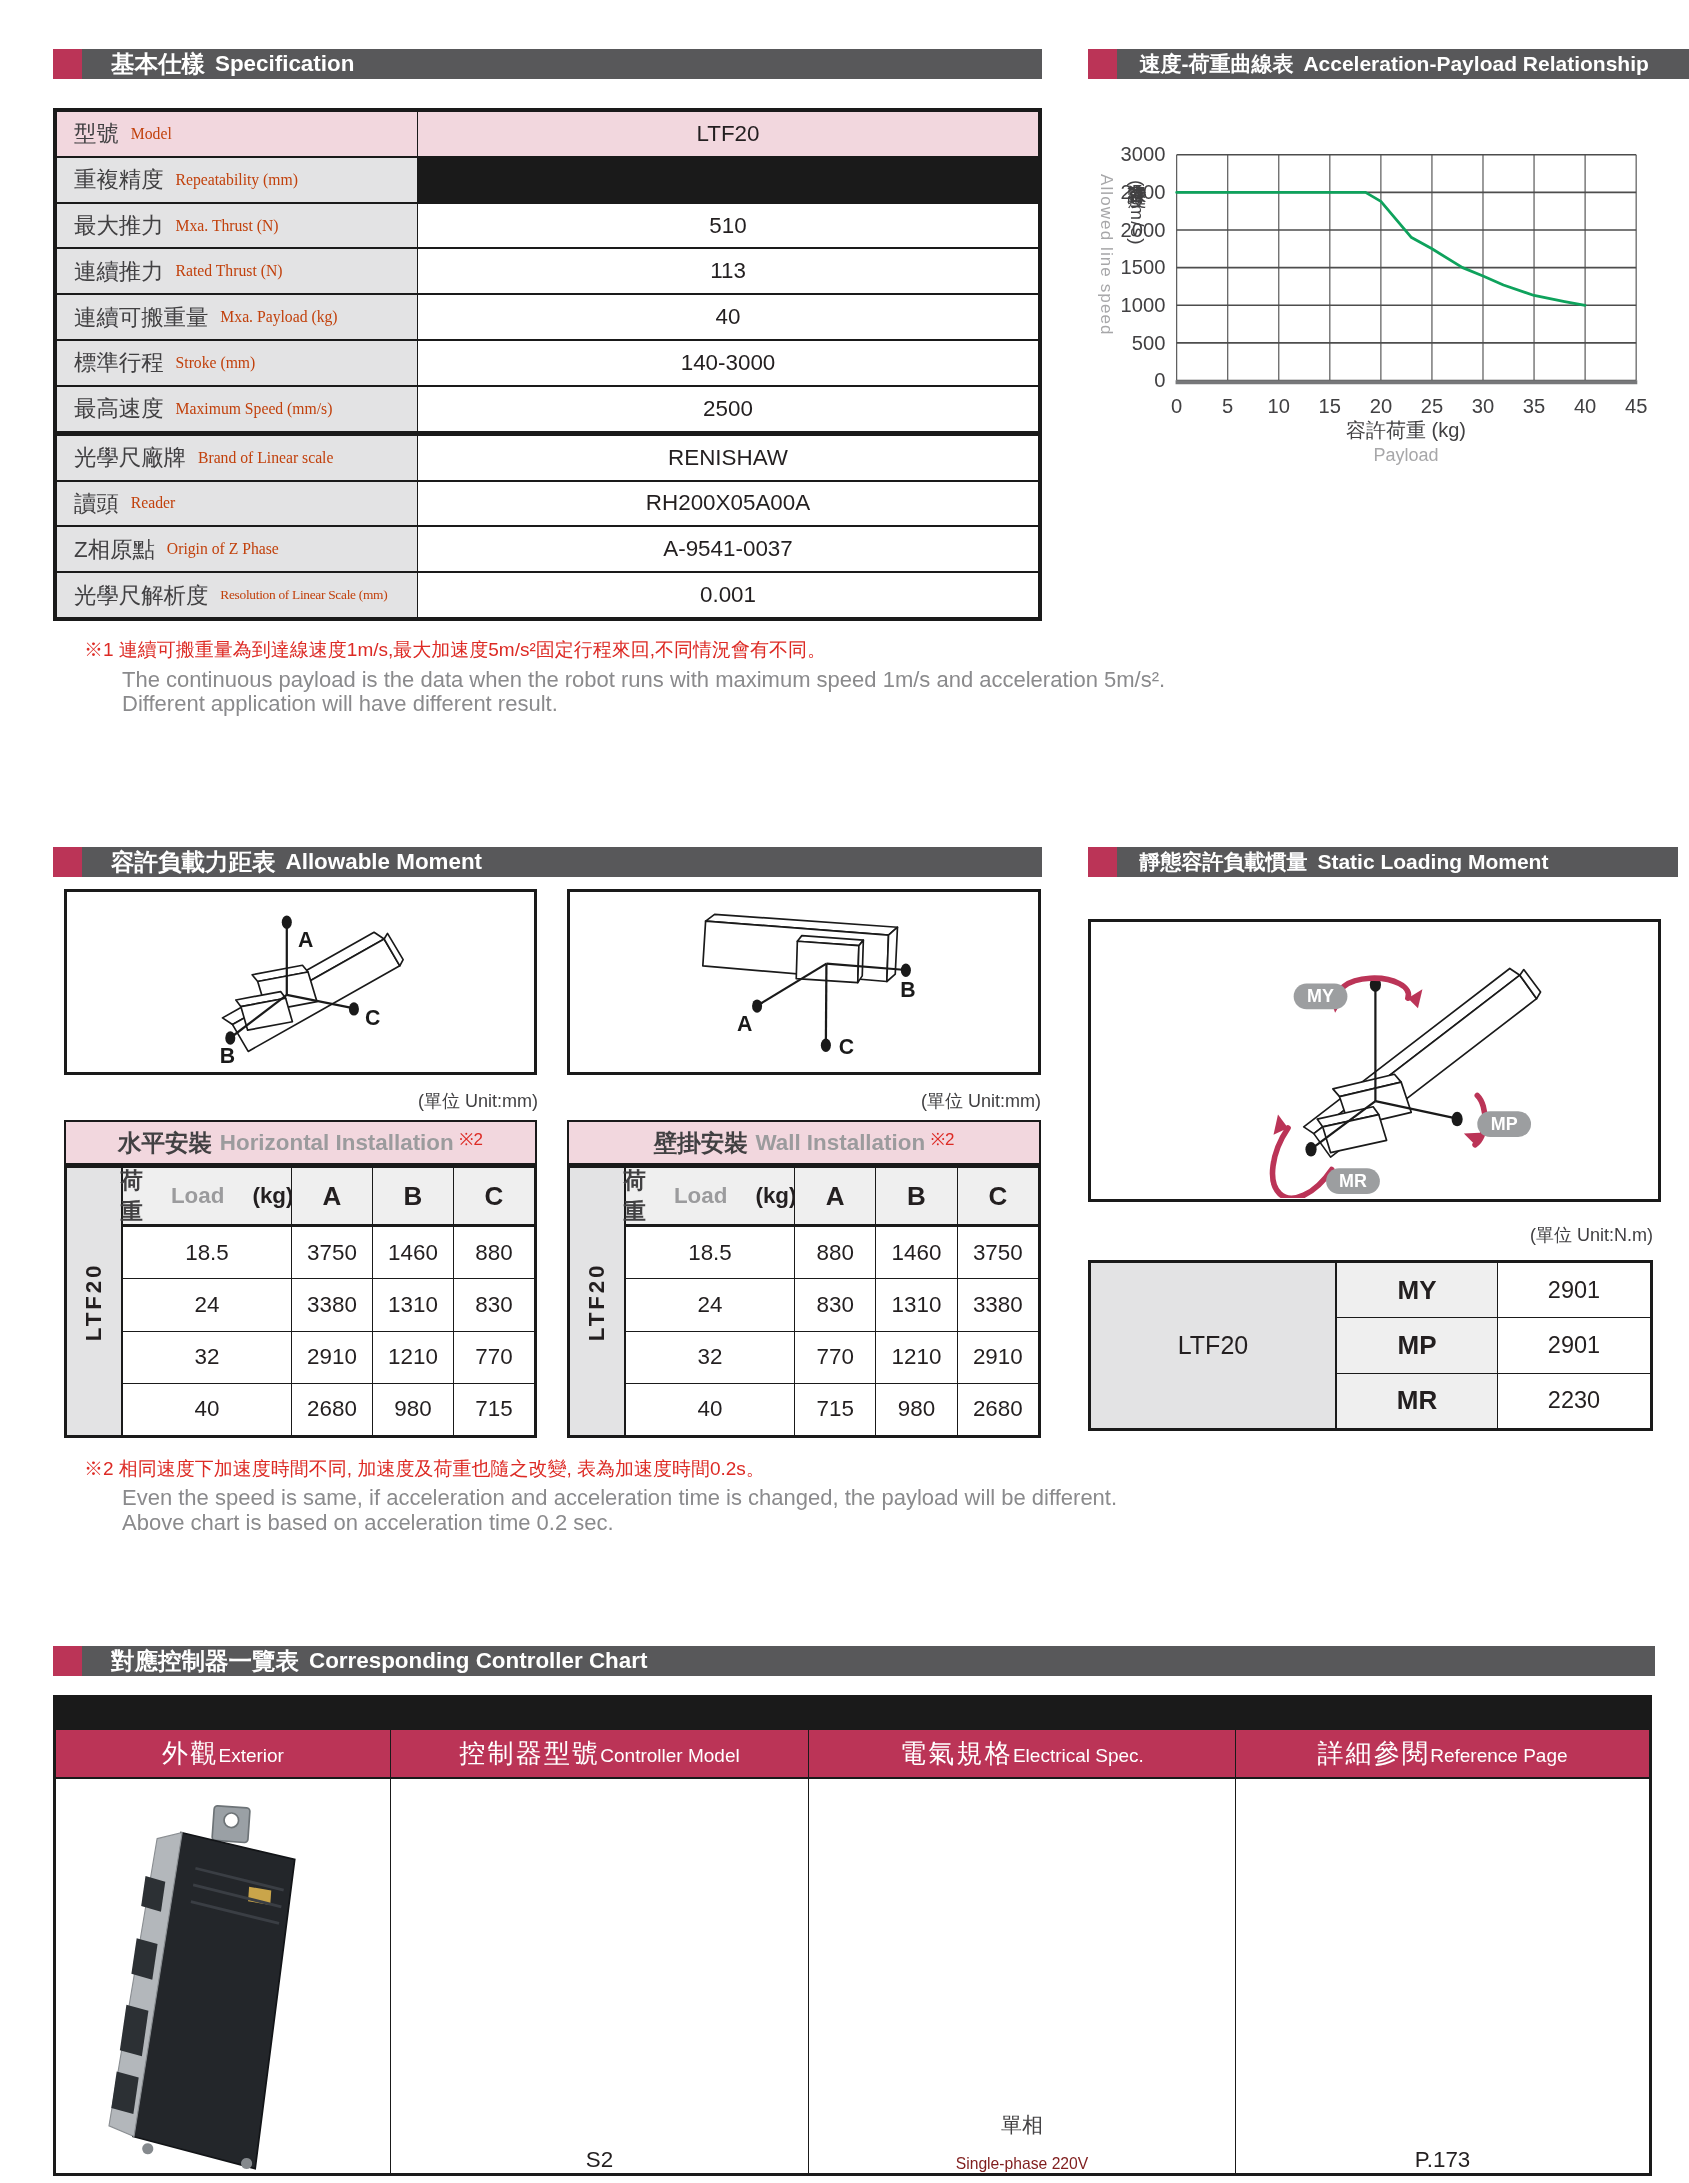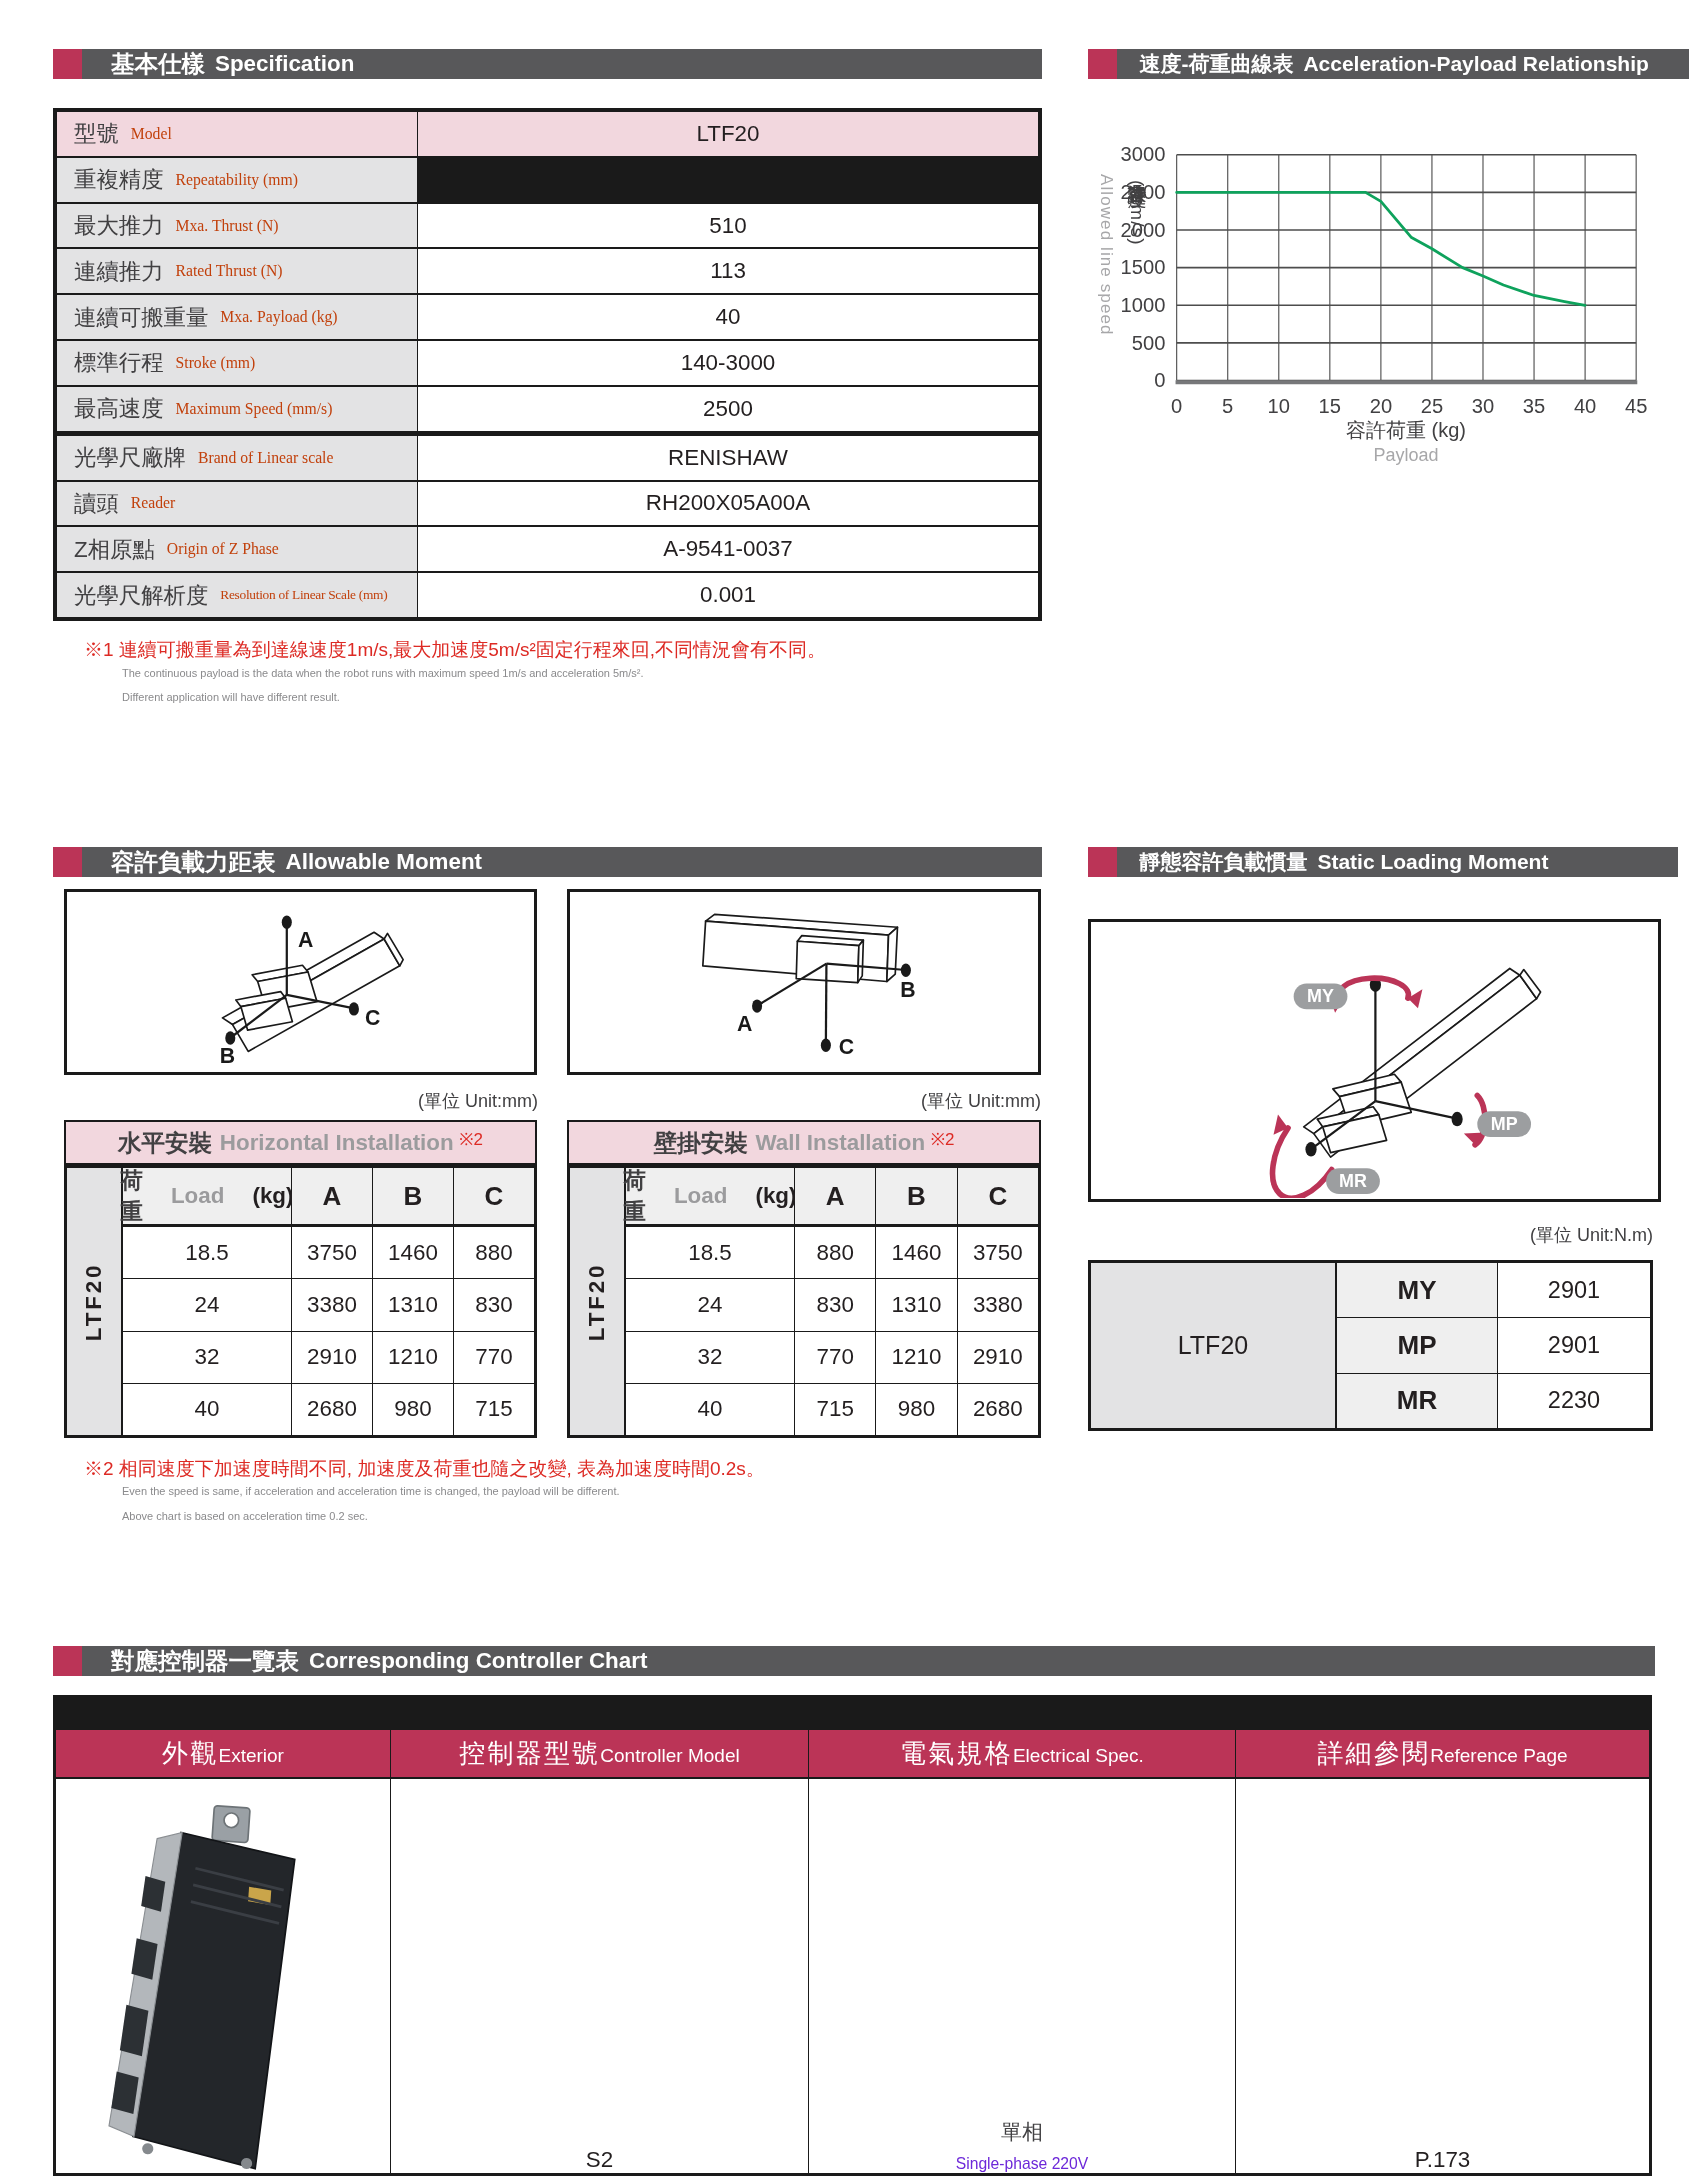--- a/index.html
+++ b/index.html
@@ -28,21 +28,21 @@
   .srow:last-child{border-bottom:none;}
   .srow.groupend{border-bottom:5px solid #1a1a1a;}
   .srow .lbl{width:361px;flex:none;background:#e3e3e4;display:flex;align-items:center;padding-left:17px;border-right:1.7px solid #1a1a1a;box-sizing:border-box;}
   .srow .lbl .zh{font-size:22.4px;color:#414042;white-space:nowrap;}
   .srow .lbl .en{font-size:15.7px;color:#c2410c;margin-left:12px;white-space:nowrap;font-family:Liberation Serif, serif;}
   .srow .lbl .en.small{font-size:13.4px;letter-spacing:-0.3px;}
   .srow .val{flex:1;background:#fff;display:flex;align-items:center;justify-content:center;font-size:22.4px;color:#231f20;}
   .srow.pink .lbl,.srow.pink .val{background:#f2d7de;}
   
   .note-red{position:absolute;font-size:19px;color:#dd2a24;white-space:nowrap;}
-  .note-gray{position:absolute;font-size:11px;color:#8a8a8c;white-space:nowrap;}
+  .note-gray{position:absolute;font-size:22px;color:#8a8a8c;white-space:nowrap;}
   
   #chart-ylabel-zh{position:absolute;left:1124px;top:168px;writing-mode:vertical-rl;text-orientation:mixed;font-size:19px;color:#414042;letter-spacing:1.1px;}
   #chart-ylabel-en{position:absolute;left:1096px;top:174px;writing-mode:vertical-rl;font-size:17px;color:#a7a7a9;letter-spacing:1.1px;}
   #chart-xlabel-zh{position:absolute;left:1294px;top:417px;width:224px;text-align:center;font-size:20px;color:#414042;}
   #chart-xlabel-en{position:absolute;left:1294px;top:445px;width:224px;text-align:center;font-size:18px;color:#a7a7a9;}
   #chart-svg{position:absolute;left:1087px;top:134px;}
   
   .diagbox{position:absolute;border:3.4px solid #1a1a1a;background:#fff;box-sizing:border-box;}
   .unit-note{position:absolute;width:202px;text-align:right;font-size:18px;color:#414042;}
   
@@ -84,21 +84,21 @@
   .chcell .zh{font-size:26px;letter-spacing:2.2px;}
   .chcell .en{font-size:19px;margin-top:5.6px;}
   .cbcell{background:#fff;display:flex;flex-direction:column;align-items:center;justify-content:flex-end;border-right:1.7px solid #1a1a1a;}
   .cbcell:last-child{border-right:none;}
   .c1{width:334px;flex:none;}
   .c2{width:417px;flex:none;}
   .c3{width:426px;flex:none;}
   .c4{flex:1;}
   .cval{font-size:22.4px;color:#231f20;}
   .celec-zh{font-size:21px;color:#414042;}
-  .celec-en{font-size:15.7px;color:#6d28d9;margin-top:9px;}
+  .celec-en{font-size:15.7px;color:#7f1d1d;margin-top:16px;}
   
   .dlabel{font-size:38px;font-weight:bold;fill:#1a1a1a;}
   .pill-text{font-size:32px;font-weight:bold;fill:#ffffff;}
 </style>
 </head>
 <body>
 
 <div class="secbar" style="left:53px;top:49px;width:989px;">
   <div class="chip"></div>
   <span class="t-zh">基本仕樣</span>

